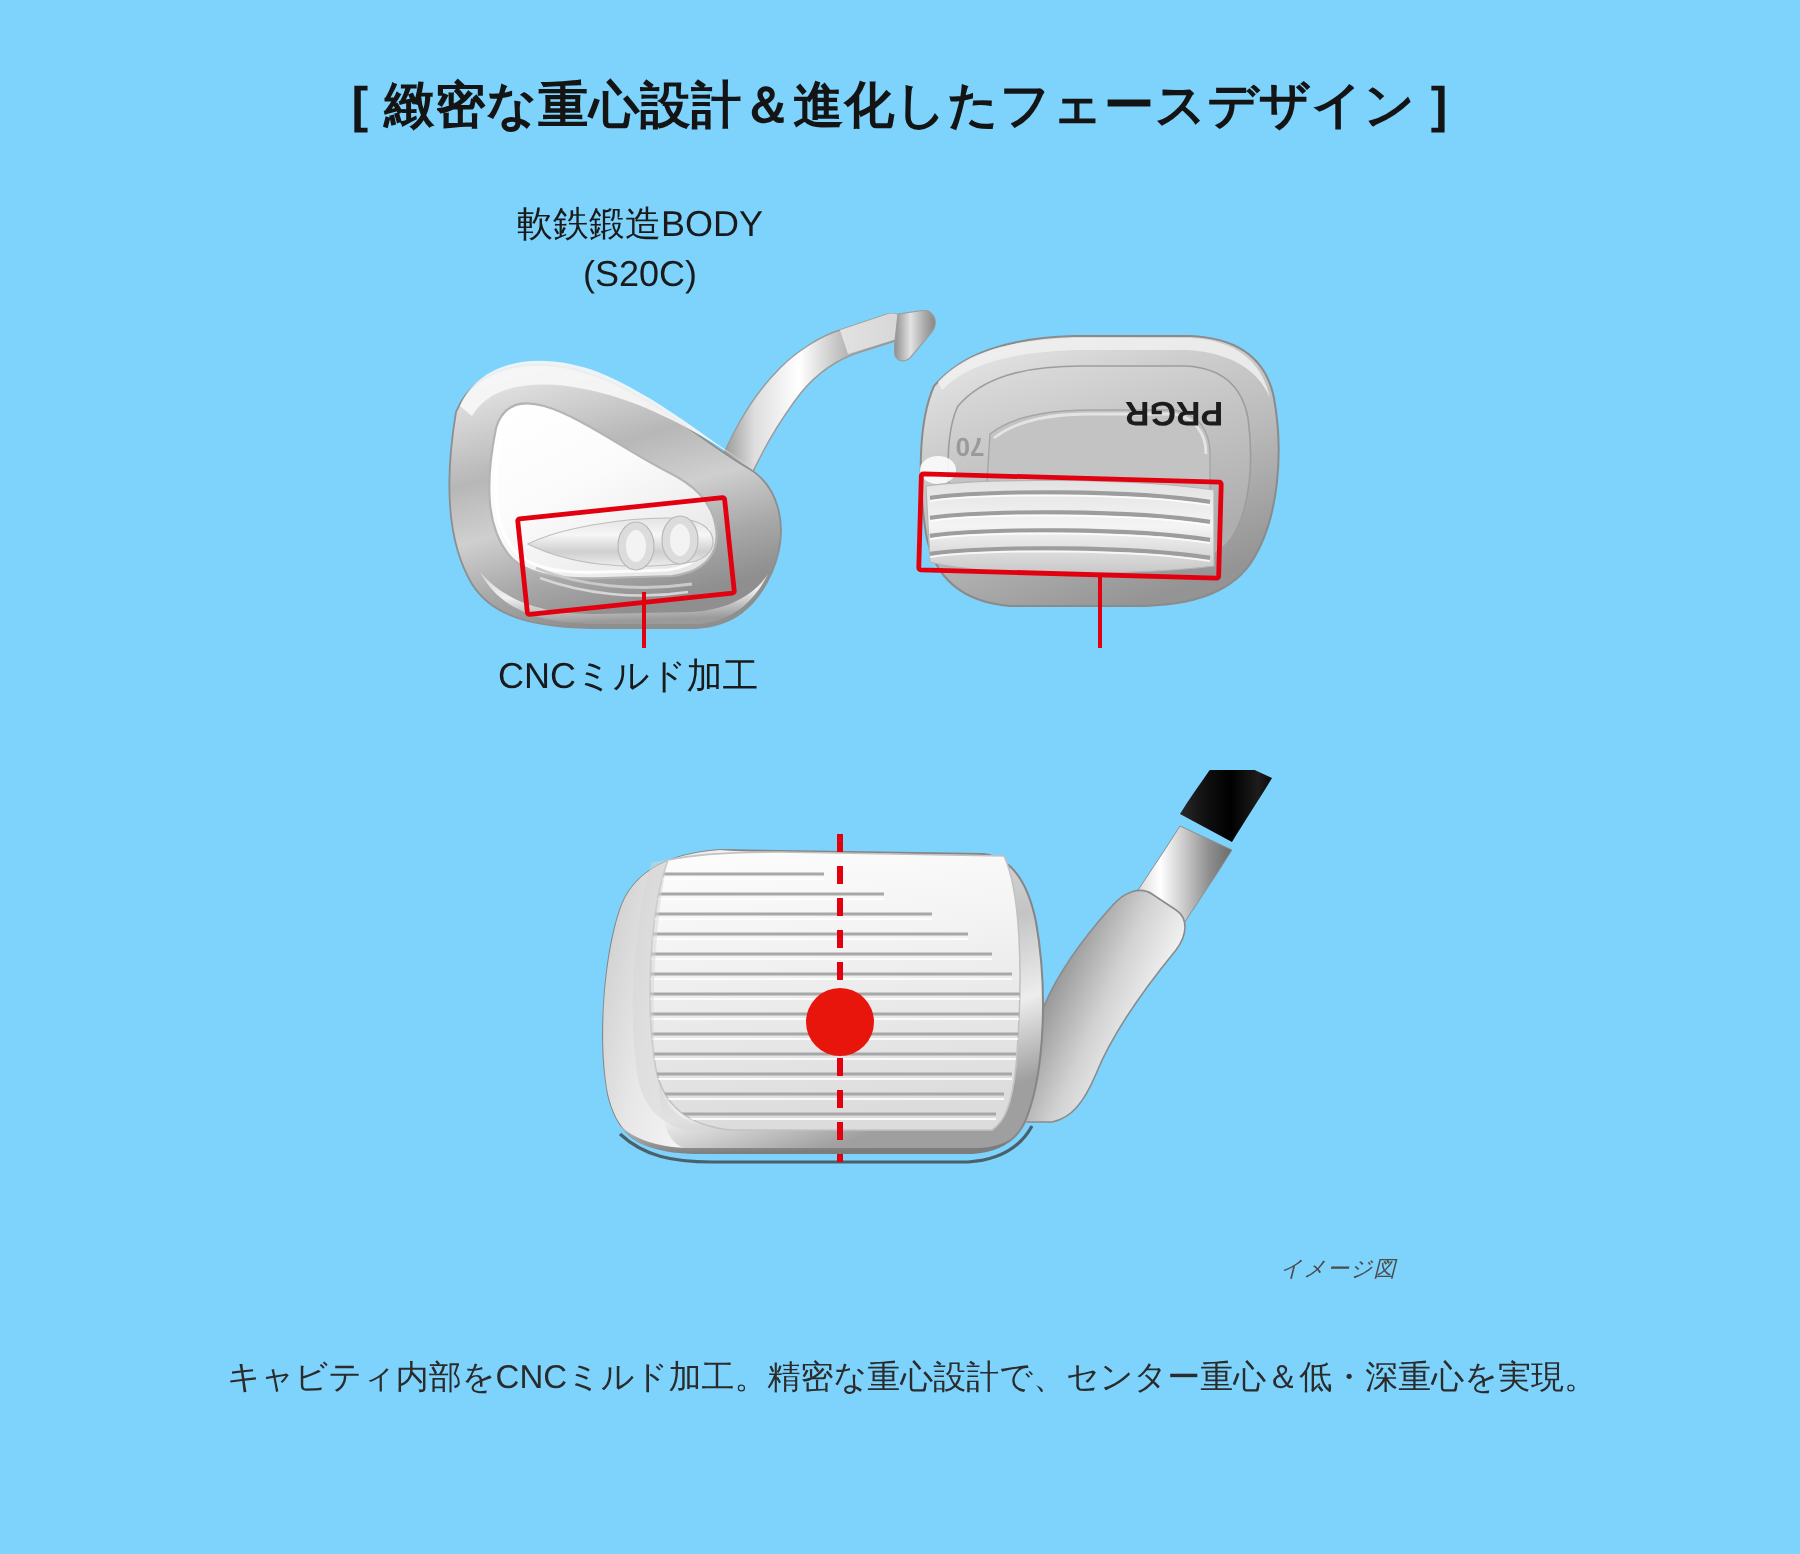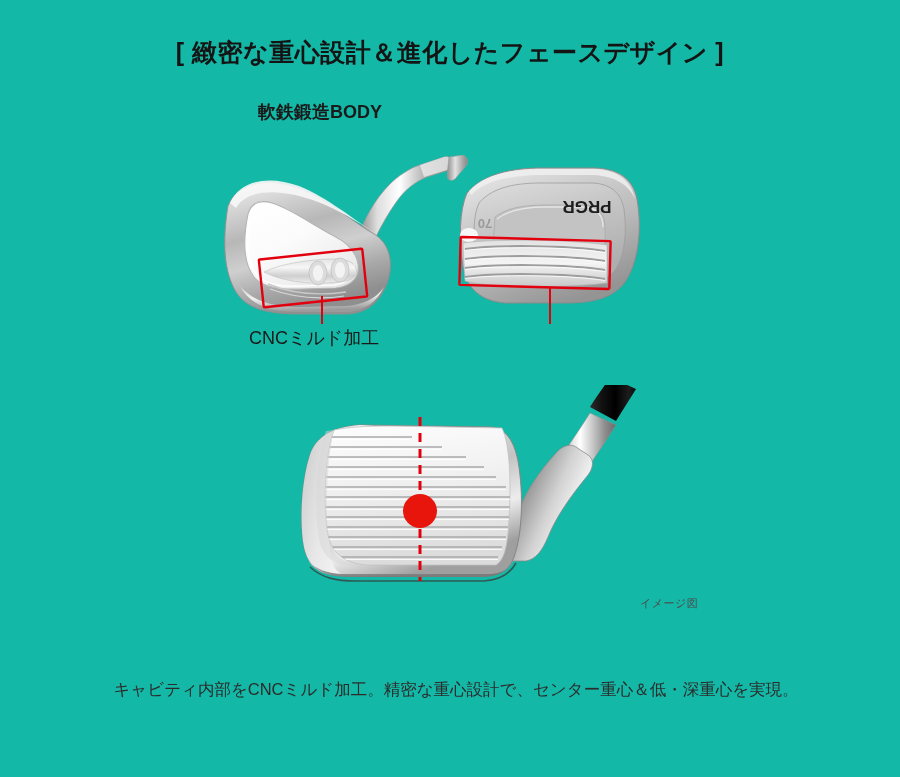--- a/index.html
+++ b/index.html
@@ -13,21 +13,21 @@
     position: relative;
     overflow: hidden;
     font-family: "Liberation Sans", "DejaVu Sans", sans-serif;
     color: #1a1a1a;
     -webkit-font-smoothing: antialiased;
   }
 
   .page {
     position: absolute;
     inset: 0;
-    background: #14b8a6;
+    background: #7dd3fc;
   }
 
   
   .title-row {
     position: absolute;
     top: 36px;
     left: 0;
     width: 900px;
     text-align: center;
   }
@@ -41,21 +41,20 @@
   }
 
   
   .mat-label {
     position: absolute;
     text-align: center;
     font-size: 18px;
     line-height: 25px;
     color: #1a1a1a;
     white-space: nowrap;
-    font-weight: bold;
   }
   .mat-label.left  { top: 100px; left: 180px; width: 280px; }
   .mat-label.right { top: 100px; left: 400px; width: 420px; }
   .mat-label .l2 { display: block; }
 
   
   .fig-top-left  { position: absolute; left: 206px; top: 146px;  width: 270px; height: 180px; }
   .fig-top-right { position: absolute; left: 447px; top: 155px; width: 220px; height: 165px; }
 
   
@@ -86,26 +85,27 @@
     top: 601px;
     left: 0;
     width: 900px;
     text-align: center;
     font-size: 19px;
     color: #1a1a1a;
     white-space: nowrap;
   }
   .image-note {
     position: absolute;
-    top: 596px;
+    top: 627px;
     left: 640px;
     font-size: 11px;
     color: #4b4b4b;
     letter-spacing: 0.5px;
     white-space: nowrap;
+    font-style: italic;
   }
 
   
   .desc {
     position: absolute;
     top: 674px;
     left: 0;
     width: 900px;
     text-align: center;
     font-size: 16.5px;
@@ -118,20 +118,21 @@
 <body>
 
 <div class="page">
 
   <div class="title-row">
     <span class="title-text">[ 緻密な重心設計＆進化したフェースデザイン ]</span>
   </div>
 
   <div class="mat-label left">
     <span>軟鉄鍛造BODY</span>
+    <span class="l2">(S20C)</span>
   </div>
 
 
   <div class="fig-top-left">
     <svg viewBox="0 0 270 180" width="270" height="180">
       <defs>
         <linearGradient id="chromeA" x1="0" y1="0" x2="0.35" y2="1">
           <stop offset="0%" stop-color="#f2f2f2"></stop>
           <stop offset="18%" stop-color="#d8d8d8"></stop>
           <stop offset="42%" stop-color="#b7b7b7"></stop>

